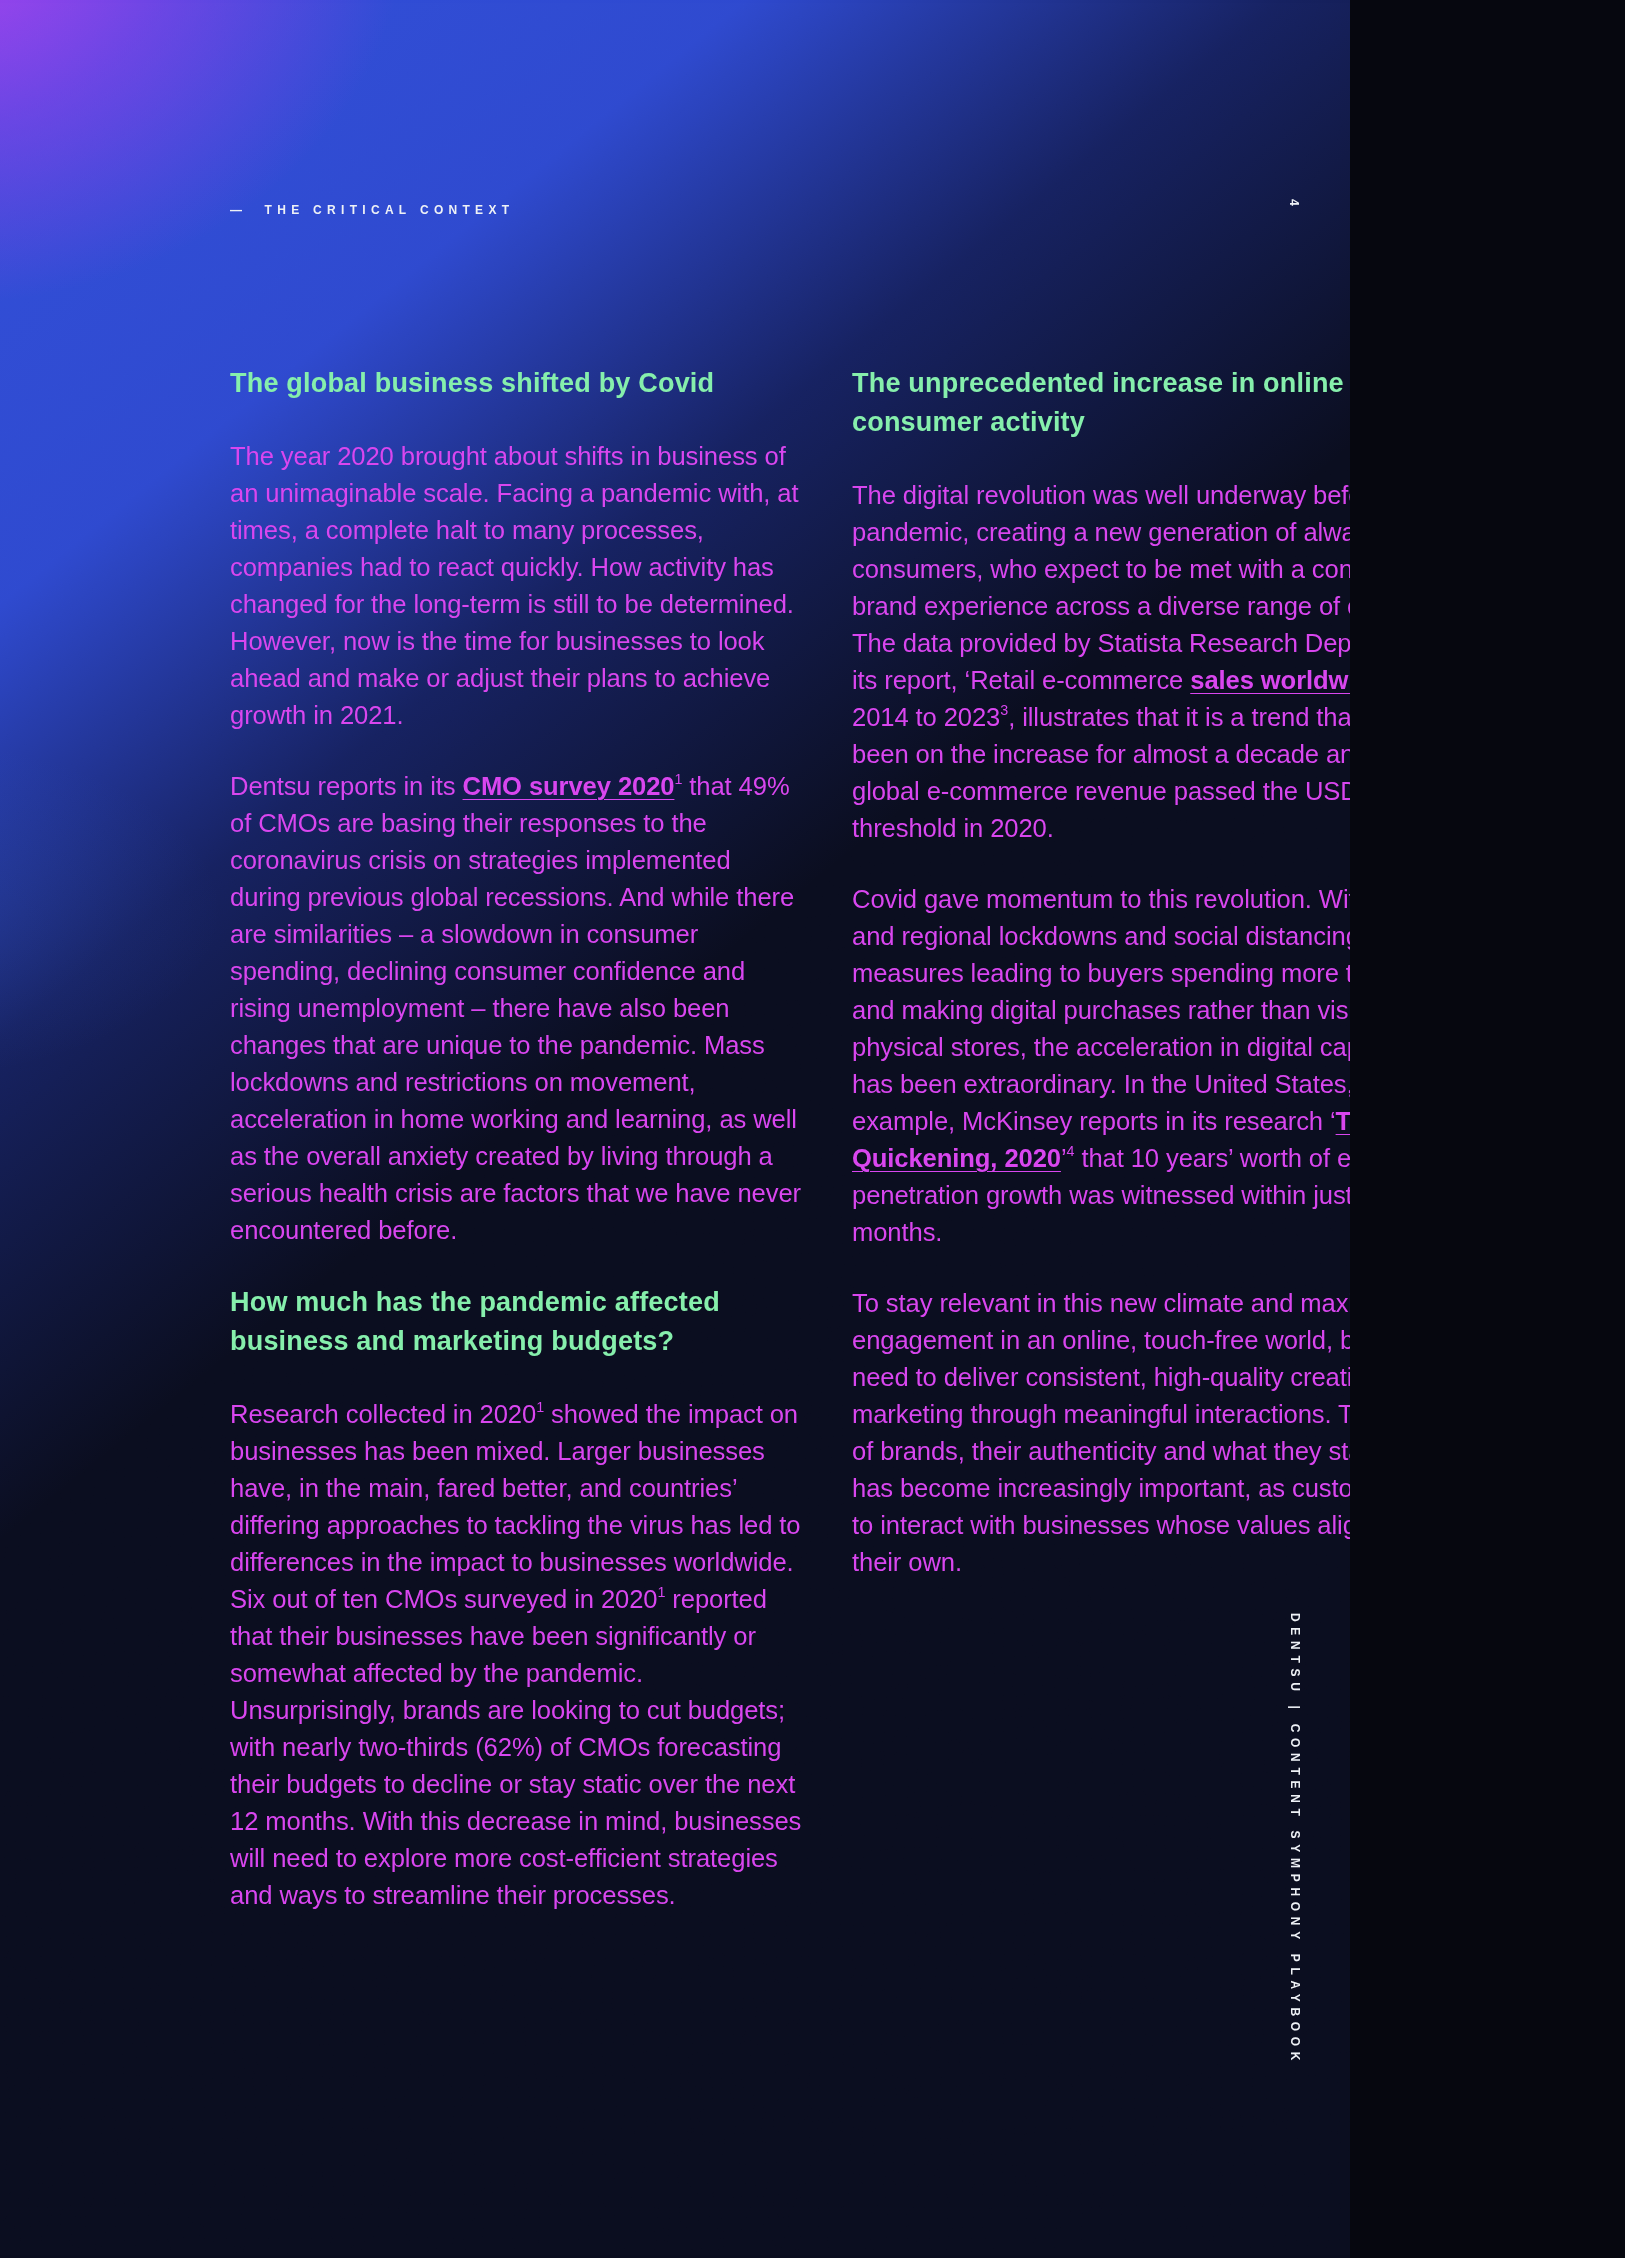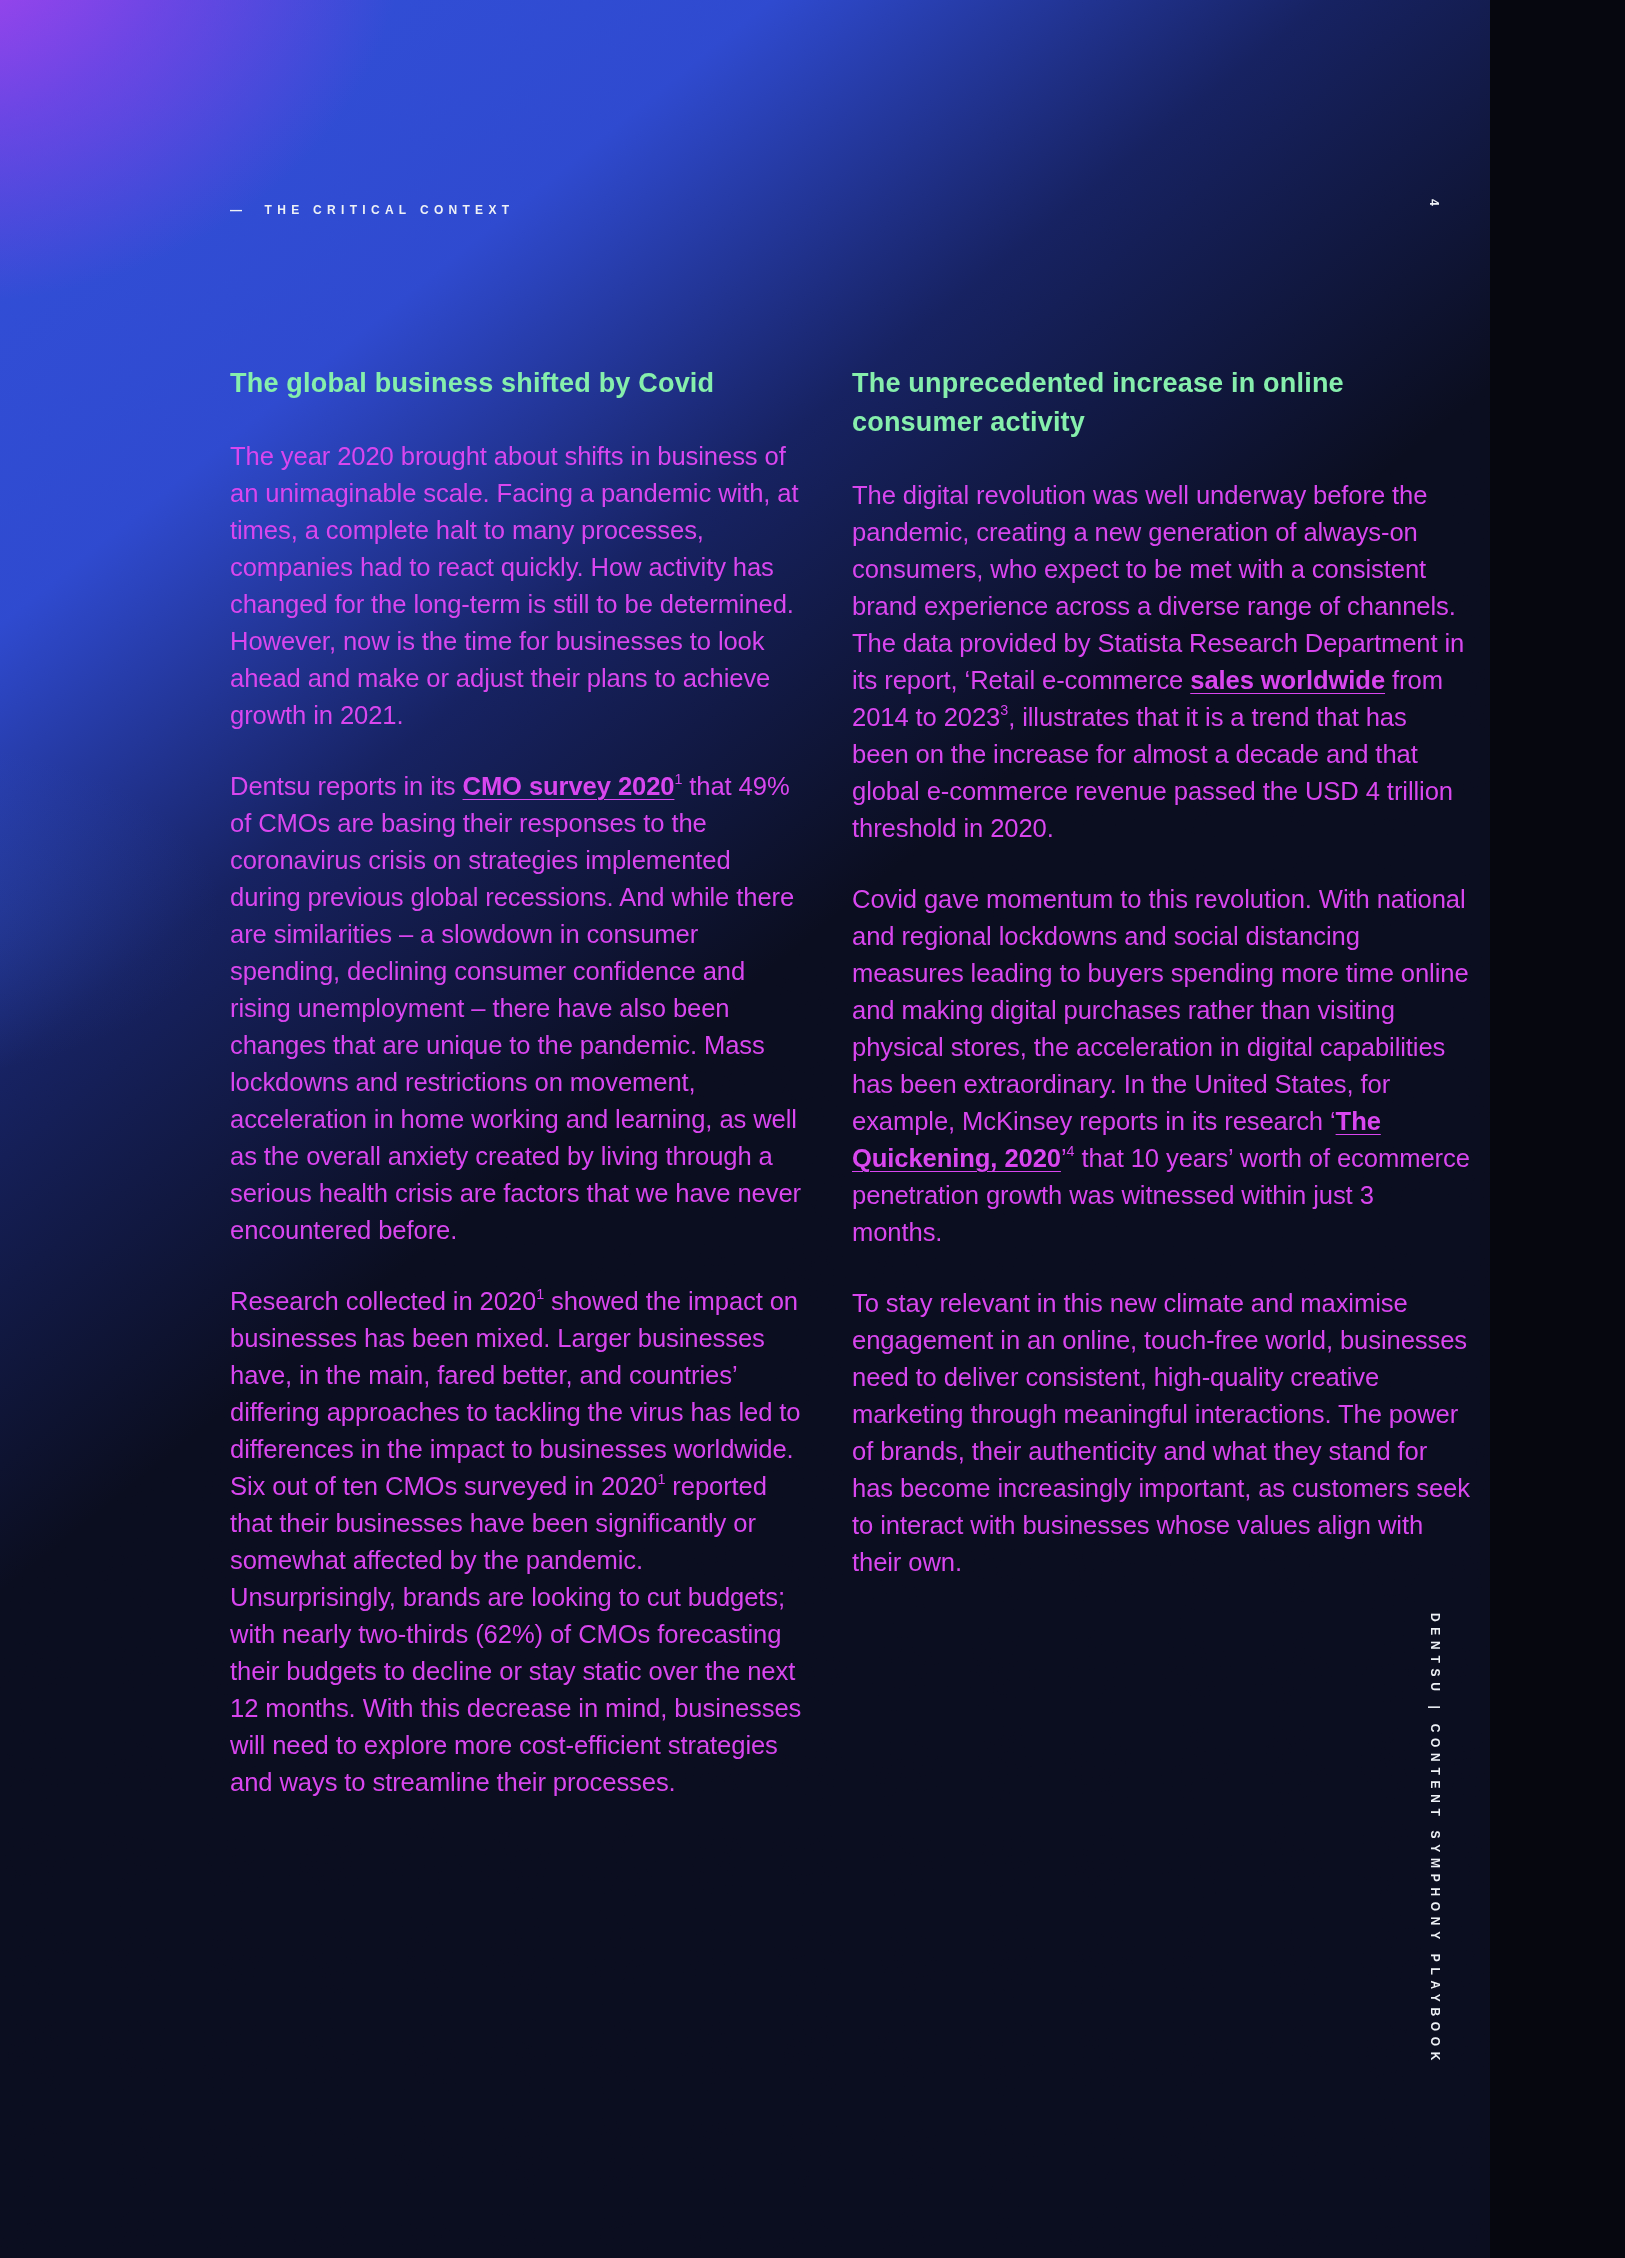--- a/index.html
+++ b/index.html
@@ -2,21 +2,21 @@
 <html style="font-size:14px"><head>
 <meta charset="utf-8">
 <style>
   html, body {
     margin: 0;
     padding: 0;
     background: #06070f;
   }
   .page {
     position: relative;
-    width: 1490px;
+    width: 1350px;
     height: 2258px;
     overflow: hidden;
     background: #0a0d1f;
     font-family: "Liberation Sans", sans-serif;
     color: #d9dde7;
   }
   
   .gradient {
     position: absolute;
     inset: 0;
@@ -131,20 +131,21 @@
   </svg>
 
   <div class="kicker">—  THE CRITICAL CONTEXT</div>
 
   <div class="page-number">4</div>
 
   <div class="col col-left">
     <h2>The global business shifted by Covid</h2>
     <p><span>The year 2020 brought about shifts in business of an unimaginable scale. Facing a pandemic with, at times, a complete halt to many processes, companies had to react quickly. How activity has changed for the long-term is still to be determined. However, now is the time for businesses to look ahead and make or adjust their plans to achieve growth in 2021.</span></p>
     <p><span>Dentsu reports in its </span><span class="inline-link">CMO survey 2020</span><sup>1</sup><span> that 49% of CMOs are basing their responses to the coronavirus crisis on strategies implemented during previous global recessions. And while there are similarities – a slowdown in consumer spending, declining consumer confidence and rising unemployment – there have also been changes that are unique to the pandemic. Mass lockdowns and restrictions on movement, acceleration in home working and learning, as well as the overall anxiety created by living through a serious health crisis are factors that we have never encountered before.</span></p>
+    <h2 class="mid">How much has the pandemic affected business and marketing budgets?</h2>
     <p><span>Research collected in 2020</span><sup>1</sup><span> showed the impact on businesses has been mixed. Larger businesses have, in the main, fared better, and countries’ differing approaches to tackling the virus has led to differences in the impact to businesses worldwide. Six out of ten CMOs surveyed in 2020</span><sup>1</sup><span> reported that their businesses have been significantly or somewhat affected by the pandemic. Unsurprisingly, brands are looking to cut budgets; with nearly two-thirds (62%) of CMOs forecasting their budgets to decline or stay static over the next 12 months. With this decrease in mind, businesses will need to explore more cost-efficient strategies and ways to streamline their processes.</span></p>
   </div>
 
   <div class="col col-right">
     <h2>The unprecedented increase in online consumer activity</h2>
     <p><span>The digital revolution was well underway before the pandemic, creating a new generation of always-on consumers, who expect to be met with a consistent brand experience across a diverse range of channels. The data provided by Statista Research Department in its report, ‘Retail e-commerce </span><span class="inline-link">sales worldwide</span><span> from 2014 to 2023</span><sup>3</sup><span>, illustrates that it is a trend that has been on the increase for almost a decade and that global e-commerce revenue passed the USD 4 trillion threshold in 2020.</span></p>
     <p><span>Covid gave momentum to this revolution. With national and regional lockdowns and social distancing measures leading to buyers spending more time online and making digital purchases rather than visiting physical stores, the acceleration in digital capabilities has been extraordinary. In the United States, for example, McKinsey reports in its research ‘</span><span class="inline-link">The Quickening, 2020</span><span>’</span><sup>4</sup><span> that 10 years’ worth of ecommerce penetration growth was witnessed within just 3 months.</span></p>
     <p><span>To stay relevant in this new climate and maximise engagement in an online, touch-free world, businesses need to deliver consistent, high-quality creative marketing through meaningful interactions. The power of brands, their authenticity and what they stand for has become increasingly important, as customers seek to interact with businesses whose values align with their own.</span></p>
   </div>
 

